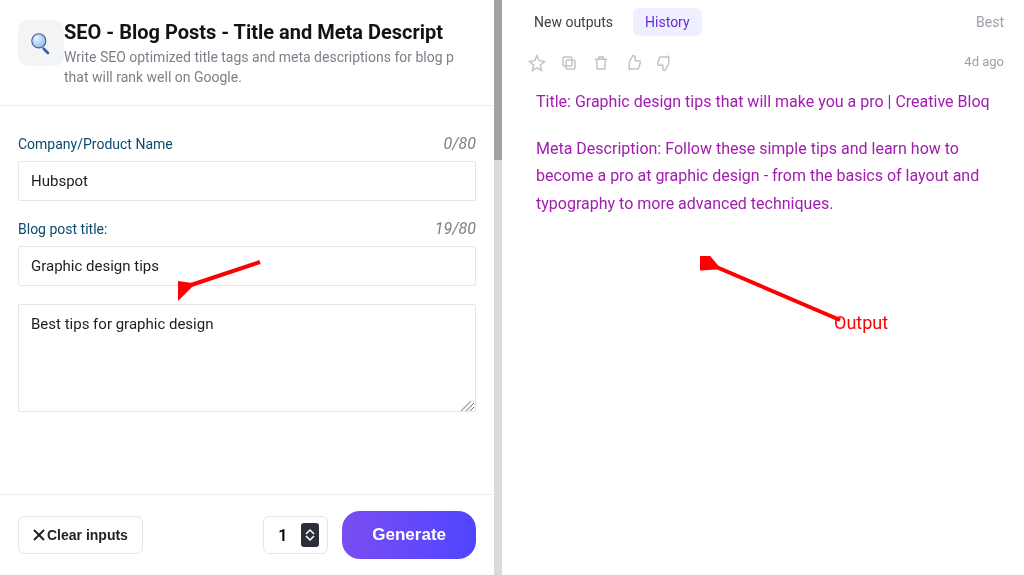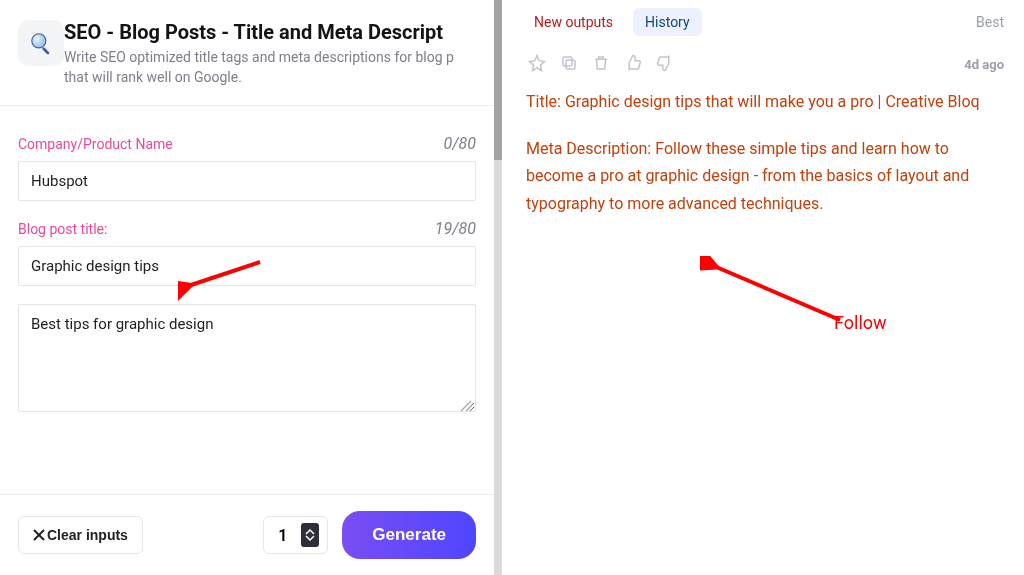--- a/index.html
+++ b/index.html
@@ -58,21 +58,21 @@
   .form-area {
     padding: 10px 18px 0 18px;
     flex:1;
     overflow:hidden;
   }
   .field { margin-top: 18px; }
   .field-label-row {
     display:flex; justify-content:space-between; align-items:center;
     margin-bottom:8px;
   }
-  .field-label { font-size:14px; color:#ec4899; }
+  .field-label { font-size:14px; color:#0c4a6e; }
   .char-count { font-size:16px; color:#7d808a;font-style:italic; }
   .text-input, .textarea {
     width:100%;
     border:1px solid #e4e5e8;
     border-radius:2px;
     padding:10px 12px;
     font-size:15px;
     color:#1c1e22;
     background:#fff;
     font-family:inherit;
@@ -134,43 +134,42 @@
     display:flex;
     align-items:center;
     padding: 8px 20px 4px 20px;
     gap:8px;
   }
   .tab {
     font-size:14px;
     padding:6px 12px;
     border-radius:6px;
     cursor:pointer;
-    color:#b91c1c;
+    color:#404040;
   }
   .tab.active {
     background:#eef0ff;
-    color:#0c4a6e;
+    color:#6d28d9;
   }
   .tab-spacer { flex:1; }
   .clear-link { font-size:14px; color:#9ca0aa; cursor:pointer; }
   .actions-row {
     display:flex;
-    align-items:flex-end;
+    align-items:flex-start;
     padding: 14px 20px 10px 26px;
     gap:14px;
-    font-weight:bold;
   }
   .act-icon { width:18px; height:18px; color:#c2c4cb; cursor:pointer; }
   .act-icon svg { width:100%; height:100%; }
   .act-spacer { flex:1; }
   .time-ago { font-size:13px; color:#9ca0aa; }
   .output-body {
-    padding: 6px 24px;
+    padding: 6px 34px;
     font-size:16px;
-    color:#c2410c;
+    color:#a21caf;
     line-height:1.7;
   }
   .output-body p { margin-bottom: 20px; }
   
   .arrow1 {
     position:absolute;
     left:178px; top:254px;
     pointer-events:none;
   }
   .arrow2-wrap {
@@ -329,13 +328,13 @@
 </svg>
 
 <svg class="arrow2-wrap" width="160" height="80">
   <defs>
     <marker id="ah2" markerWidth="12" markerHeight="10" refX="2" refY="5" orient="auto">
       <path d="M10 0 L0 5 L10 10 z" fill="#ff0000"></path>
     </marker>
   </defs>
   <line x1="140" y1="64" x2="14" y2="10" stroke="#ff0000" stroke-width="4" marker-end="url(#ah2)"></line>
 </svg>
-<div class="output-label">Follow</div>
+<div class="output-label">Output</div>
 
 </body></html>

